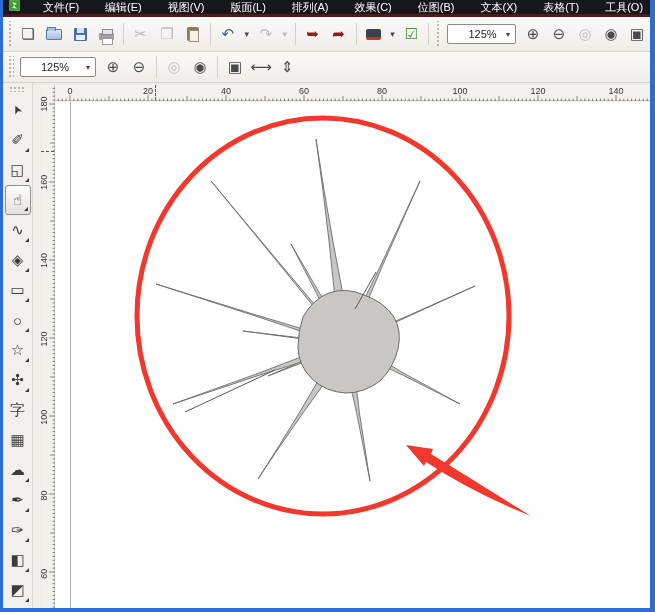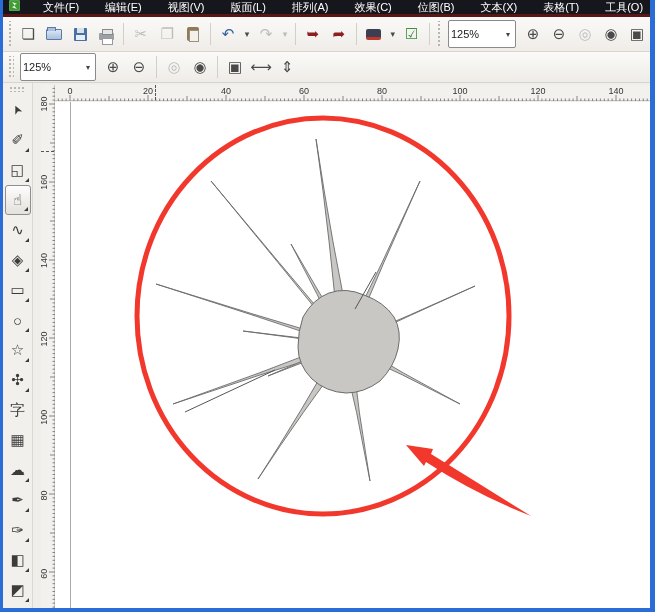--- a/index.html
+++ b/index.html
@@ -23,23 +23,23 @@
   #toolbar-row { height:35px; }
   #propbar-row { height:31px; }
   .grip { width:7px; align-self:stretch; margin:4px 2px;
     background-image:radial-gradient(circle, #b9b5af 1px, transparent 1.2px);
     background-size:4px 4px; background-position:1px 2px; }
   .tbtn { min-width:26px; height:24px; display:flex; align-items:center; justify-content:center;
     font-size:15px; color:#4a4a4a; border-radius:2px; position:relative; }
   .tbtn.narrow { min-width:12px; font-size:9px; }
   .tbtn.disabled { color:#bcbcbc; }
   .sep { width:1px; height:22px; background:#d2cec9; margin:0 4px; }
-  .combo { width:76px; height:28px; background:#fff; border:1px solid #8a8a8a;
+  .combo { width:76px; height:20px; background:#fff; border:1px solid #8a8a8a;
     border-radius:2px; display:flex; align-items:center; font-size:11px; color:#222;
-    padding-left:2px; margin:16px 4px; }
+    padding-left:20px; margin:16px 4px; }
   .combo .arrow { margin-left:auto; width:14px; text-align:center; font-size:8px; color:#444; }
   
   .ic { position:relative; display:inline-block; }
   .ic-folder { width:16px; height:11px; background:linear-gradient(#dce7f5,#a9c0de);
     border:1px solid #5b7aa6; border-radius:1px; }
   .ic-folder::before { content:""; position:absolute; top:-3px; left:0; width:7px; height:3px;
     background:#a9c0de; border:1px solid #5b7aa6; border-bottom:none; border-radius:1px 1px 0 0; }
   .ic-floppy { width:13px; height:13px; background:#4a6fa5; border-radius:1px; }
   .ic-floppy::before { content:""; position:absolute; left:3px; top:0; width:7px; height:5px; background:#d7e2ef; }
   .ic-floppy::after { content:""; position:absolute; left:2px; bottom:1px; width:9px; height:5px; background:#e8eef6; }

